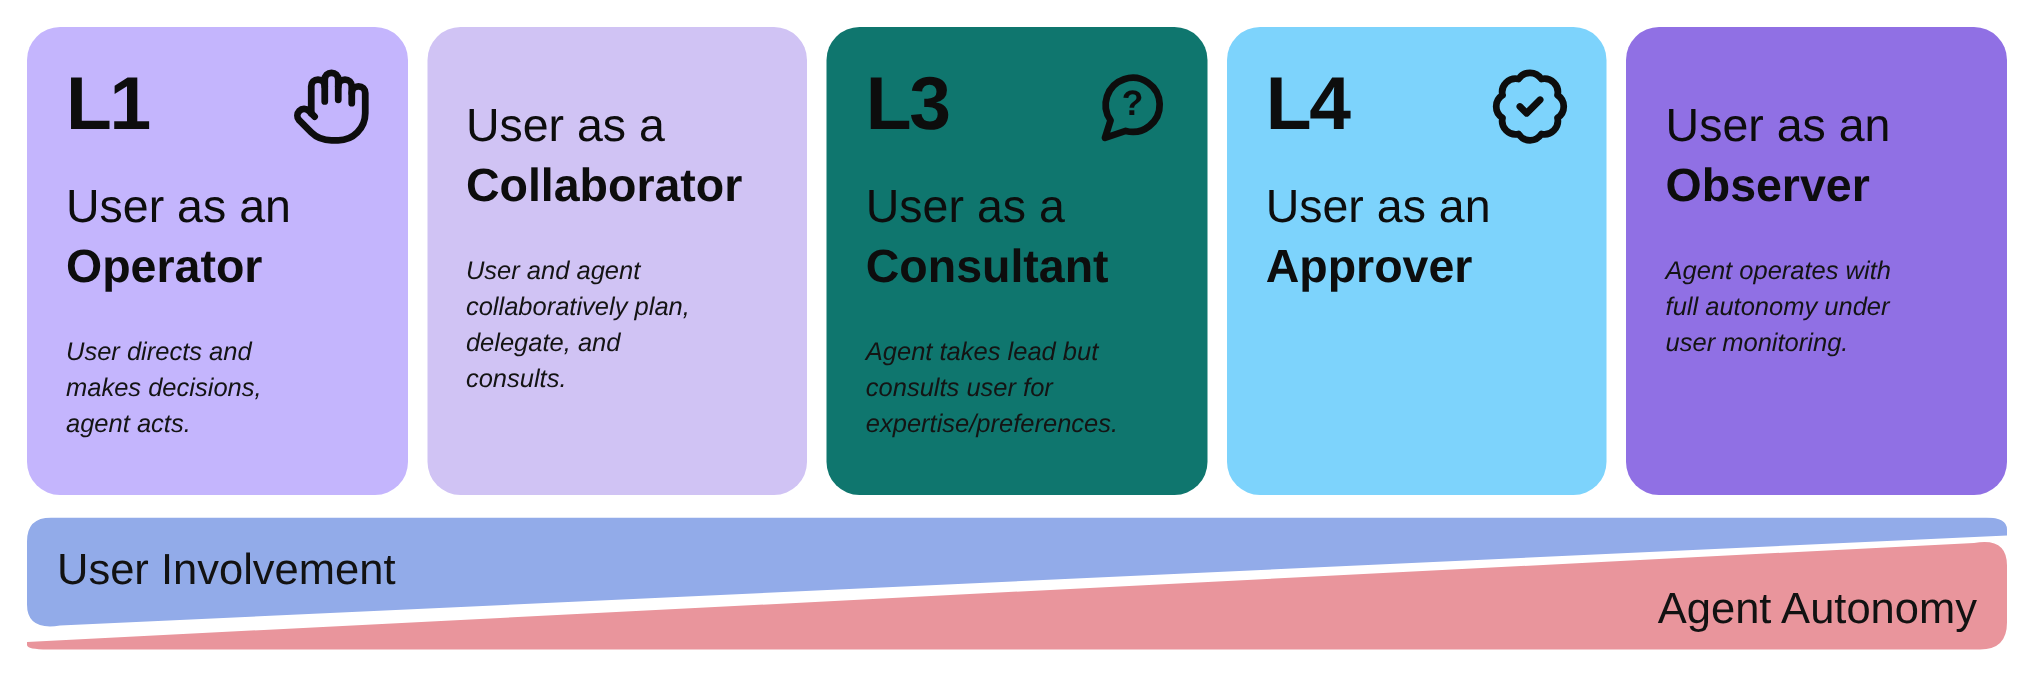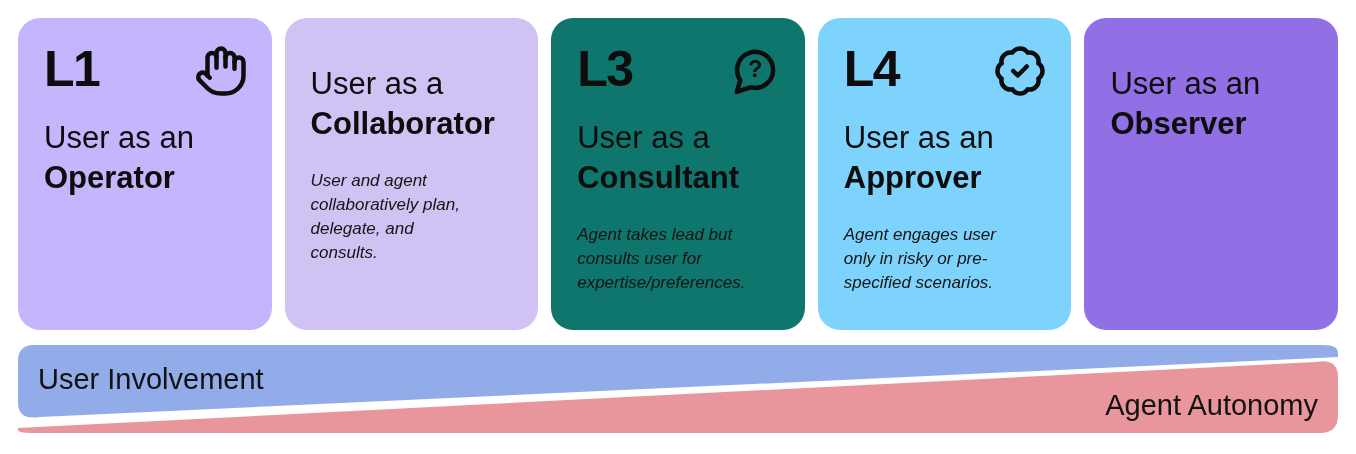--- a/index.html
+++ b/index.html
@@ -61,20 +61,21 @@
           <path class="s" d="M14 10V4a2 2 0 0 0-2-2a2 2 0 0 0-2 2v2"></path>
           <path class="s" d="M10 10.5V6a2 2 0 0 0-2-2a2 2 0 0 0-2 2v8"></path>
           <path class="s" d="M18 8a2 2 0 1 1 4 0v6a8 8 0 0 1-8 8h-2c-2.8 0-4.5-.86-5.99-2.34l-3.6-3.6a2 2 0 0 1 2.83-2.82L7 15"></path>
         </svg>
       </div>
     </div>
     <div class="title">
       <span class="t-prefix">User as an</span>
       <span class="t-role">Operator</span>
     </div>
+    <p class="desc">User directs and makes decisions, agent acts.</p>
   </div>
 
   <div class="card" style="background: rgb(208, 195, 244);">
     <div class="title">
       <span class="t-prefix">User as a</span>
       <span class="t-role">Collaborator</span>
     </div>
     <p class="desc">User and agent collaboratively plan, delegate, and consults.</p>
   </div>
 
@@ -102,28 +103,28 @@
         <svg viewBox="0 0 24 24">
           <path class="s" d="M3.85 8.62a4 4 0 0 1 4.78-4.77 4 4 0 0 1 6.74 0 4 4 0 0 1 4.78 4.78 4 4 0 0 1 0 6.74 4 4 0 0 1-4.77 4.78 4 4 0 0 1-6.75 0 4 4 0 0 1-4.78-4.77 4 4 0 0 1 0-6.76"></path>
           <path class="s" d="m9 12 2 2 4-4"></path>
         </svg>
       </div>
     </div>
     <div class="title">
       <span class="t-prefix">User as an</span>
       <span class="t-role">Approver</span>
     </div>
-    <p class="desc">Agent engages user only in risky or pre-specified scenarios.</p>
   </div>
 
   <div class="card" style="background: rgb(144, 112, 228);">
     <div class="title">
       <span class="t-prefix">User as an</span>
       <span class="t-role">Observer</span>
     </div>
+    <p class="desc">Agent operates with full autonomy under user monitoring.</p>
   </div>
 
 </div>
 
 <svg class="spectrum" width="1320" height="92" viewBox="0 0 1320 92">
   <path d="M16 0 H1306 Q1320 0 1320 8 V12 L22 72 Q0 75.5 0 58 V16 Q0 0 16 0 Z" style="fill: rgb(146, 171, 233);"></path>
   <path d="M0 83 L1298 17 Q1320 13 1320 32 V70 Q1320 88 1302 88 H14 Q0 88 0 85 Z" style="fill: rgb(233, 149, 156);"></path>
   <text class="bar-label" x="20" y="44">User Involvement</text>
   <text class="bar-label" x="1300" y="70" text-anchor="end">Agent Autonomy</text>
 </svg>

